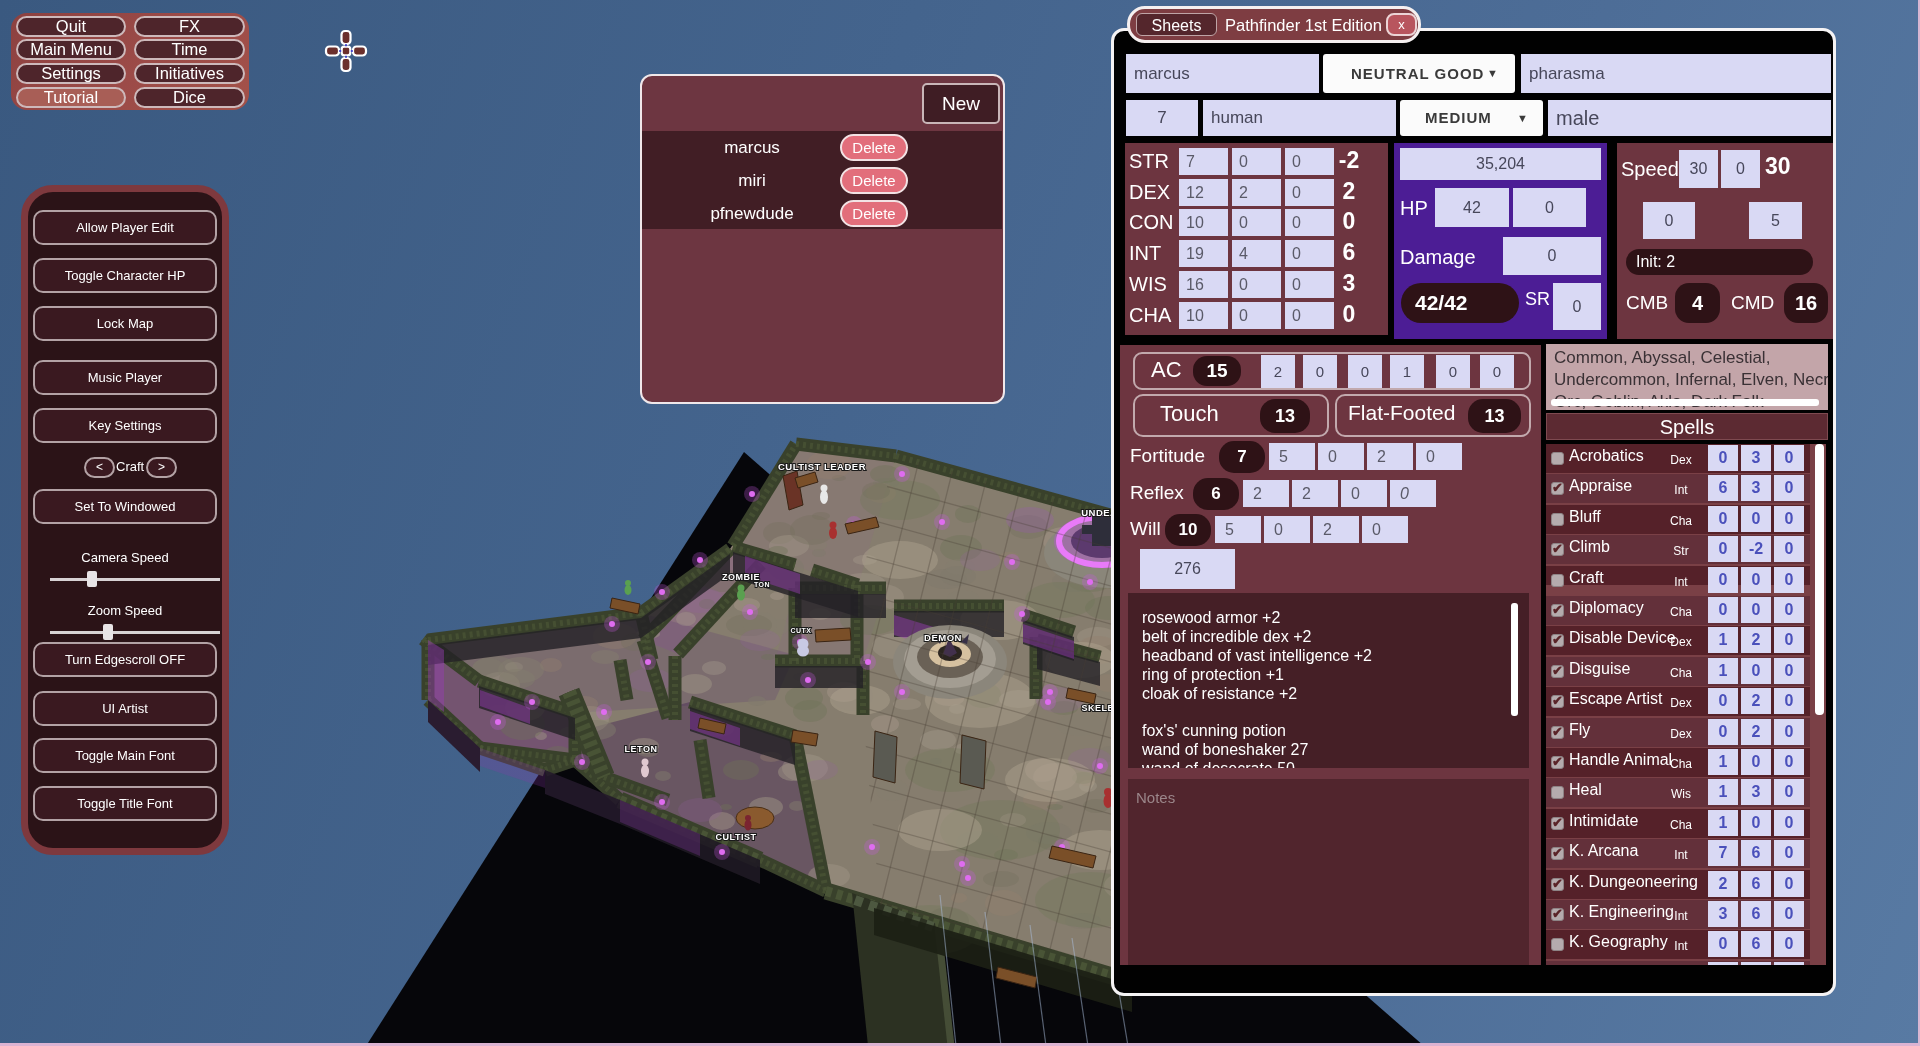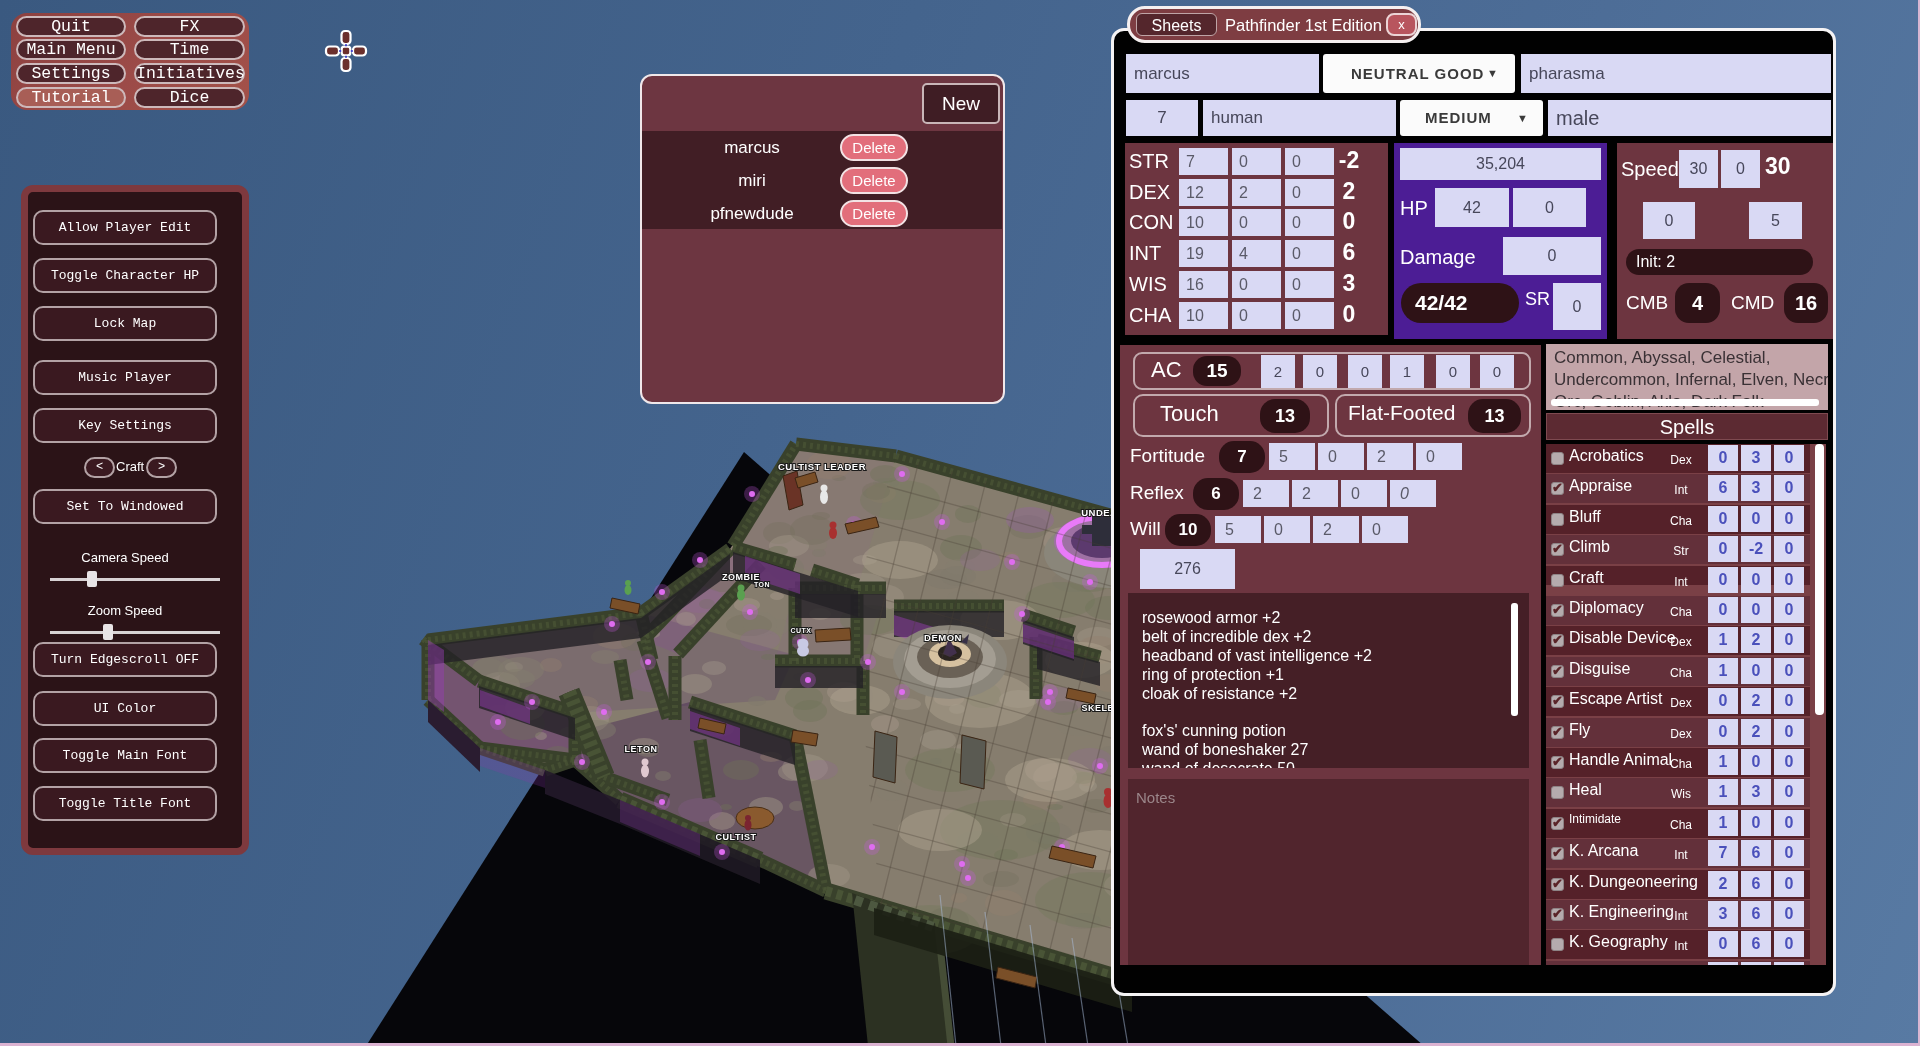--- a/index.html
+++ b/index.html
@@ -1,21 +1,21 @@
 <!DOCTYPE html>
 <html><head>
 <meta charset="utf-8">
 <style>
   * { margin:0; padding:0; box-sizing:border-box; }
   html,body { width:1920px; height:1046px; overflow:hidden; }
   body { font-family:"Liberation Sans", sans-serif;
          background:linear-gradient(110deg,#3a5980 0%,#44648d 40%,#4d6d97 70%,#587aa3 100%); position:relative; }
   .abs { position:absolute; }
   .btn { position:absolute; background:#4e252b; border:2px solid #cdb9bb; border-radius:12px;
-         color:#fff; text-align:center;font-family:Liberation Mono, monospace; }
+         color:#fff; text-align:center; }
 </style>
 </head>
 <body>
 <svg width="1920" height="1046" viewBox="0 0 1920 1046" style="position:absolute;left:0;top:0;z-index:1">
     <polygon points="744,452 1424,1046 366,1046" fill="#06060a"></polygon>
 <polygon points="796,444 896,456 1132,520 1132,978 880,905 826,891 760,860 620,800 575,760 545,770 480,748 428,700 428,640 641,613 730,549" fill="#867d6e"></polygon>
 <polygon points="733,547 796,444 896,456 858,586" fill="rgba(145,85,160,0.10)"></polygon>
 <polygon points="730,549 761,564 678,654 643,640" fill="rgba(150,70,170,0.25)"></polygon>
 <polygon points="641,613 795,655 775,700 575,713 479,681 428,645" fill="rgba(90,60,110,0.25)"></polygon>
 <polygon points="795,588 886,588 863,661 775,661" fill="rgba(140,80,160,0.12)"></polygon>
@@ -466,39 +466,39 @@
   <div class="btn" style="left:5px;top:2.5px;width:110px;height:21px;font-size:16.5px;line-height:17.5px;border-radius:11px">Quit</div>
   <div class="btn" style="left:5px;top:25.5px;width:110px;height:21px;font-size:16.5px;line-height:17.5px;border-radius:11px">Main Menu</div>
   <div class="btn" style="left:5px;top:50px;width:110px;height:21px;font-size:16.5px;line-height:17.5px;border-radius:11px">Settings</div>
   <div class="btn" style="left:5px;top:73.5px;width:110px;height:21px;font-size:16.5px;line-height:17.5px;border-radius:11px;background:#a85e56">Tutorial</div>
   <div class="btn" style="left:123px;top:2.5px;width:111px;height:21px;font-size:16.5px;line-height:17.5px;border-radius:11px">FX</div>
   <div class="btn" style="left:123px;top:25.5px;width:111px;height:21px;font-size:16.5px;line-height:17.5px;border-radius:11px">Time</div>
   <div class="btn" style="left:123px;top:50px;width:111px;height:21px;font-size:16.5px;line-height:17.5px;border-radius:11px">Initiatives</div>
   <div class="btn" style="left:123px;top:73.5px;width:111px;height:21px;font-size:16.5px;line-height:17.5px;border-radius:11px">Dice</div>
 </div>
 
-<div class="abs" style="left:21px;top:185px;width:228px;height:670px;border-radius:12px;
+<div class="abs" style="left:21px;top:185px;width:208px;height:670px;border-radius:32px;
      background:#2b1317;border:7px solid #7e393e;z-index:10;color:#fff">
   <div class="btn lbtn" style="top:18px">Allow Player Edit</div>
   <div class="btn lbtn" style="top:66px">Toggle Character HP</div>
   <div class="btn lbtn" style="top:114px">Lock Map</div>
   <div class="btn lbtn" style="top:168px">Music Player</div>
   <div class="btn lbtn" style="top:216px">Key Settings</div>
   <div class="btn" style="left:56px;top:265px;width:31px;height:21px;background:#3a1920;border-color:#b3a2a5;font-size:12px;line-height:17px;border-radius:11px">&lt;</div>
   <div class="abs" style="left:88px;top:267px;width:28px;text-align:center;font-size:13px">Craft</div>
   <div class="btn" style="left:118px;top:265px;width:31px;height:21px;background:#3a1920;border-color:#b3a2a5;font-size:12px;line-height:17px;border-radius:11px">&gt;</div>
   <div class="btn lbtn" style="top:297px">Set To Windowed</div>
   <div class="abs" style="left:0;top:358px;width:194px;text-align:center;font-size:13px">Camera Speed</div>
   <div class="abs" style="left:22px;top:386px;width:170px;height:3px;background:#d8d2d4"></div>
   <div class="abs" style="left:59px;top:379px;width:10px;height:16px;background:#e8e4e6;border-radius:2px"></div>
   <div class="abs" style="left:0;top:411px;width:194px;text-align:center;font-size:13px">Zoom Speed</div>
   <div class="abs" style="left:22px;top:439px;width:170px;height:3px;background:#d8d2d4"></div>
   <div class="abs" style="left:75px;top:432px;width:10px;height:16px;background:#e8e4e6;border-radius:2px"></div>
   <div class="btn lbtn" style="top:450px">Turn Edgescroll OFF</div>
-  <div class="btn lbtn" style="top:499px">UI Color</div>
+  <div class="btn lbtn" style="top:499px">UI Artist</div>
   <div class="btn lbtn" style="top:546px">Toggle Main Font</div>
   <div class="btn lbtn" style="top:594px">Toggle Title Font</div>
 </div>
 <style>
  .lbtn { left:5px; width:184px; height:35px; background:#3a1920; border-color:#b3a2a5;
          font-size:13px; line-height:31px; border-radius:10px; }
 </style>
 
 <div class="abs" style="left:640px;top:74px;width:365px;height:330px;background:#6d3641;
      border:2.5px solid #f0e8ea;border-radius:12px;z-index:10">
@@ -744,21 +744,21 @@
 <div class="abs" style="left:23px;top:3px;width:140px;font-size:16px;white-space:nowrap;overflow:hidden">Heal</div>
 <div class="abs" style="left:105px;top:9px;width:60px;text-align:center;font-size:12px">Wis</div>
 <div class="abs" style="left:162px;top:1px;width:30px;height:26px;background:#d9d9f4;color:#4a50bb;font-size:16px;font-weight:bold;line-height:26px;text-align:center">1</div>
 <div class="abs" style="left:195px;top:1px;width:30px;height:26px;background:#d9d9f4;color:#4a50bb;font-size:16px;font-weight:bold;line-height:26px;text-align:center">3</div>
 <div class="abs" style="left:228px;top:1px;width:30px;height:26px;background:#d9d9f4;color:#4a50bb;font-size:16px;font-weight:bold;line-height:26px;text-align:center">0</div>
 </div>
 <div class="abs" style="left:0;top:365px;width:264px;height:29px;background:#552129">
 <div class="abs" style="left:5px;top:8px;width:13px;height:13px;background:#b5abad;border-radius:3px;border:1px solid #8d8385">
           <span style="position:absolute;left:0px;top:-3px;font-size:13px;font-weight:bold;color:#5a2428">✔</span>
         </div>
-<div class="abs" style="left:23px;top:3px;width:140px;font-size:12px;white-space:nowrap;overflow:hidden">Intimidate</div>
+<div class="abs" style="left:23px;top:3px;width:140px;font-size:16px;white-space:nowrap;overflow:hidden">Intimidate</div>
 <div class="abs" style="left:105px;top:9px;width:60px;text-align:center;font-size:12px">Cha</div>
 <div class="abs" style="left:162px;top:1px;width:30px;height:26px;background:#d9d9f4;color:#4a50bb;font-size:16px;font-weight:bold;line-height:26px;text-align:center">1</div>
 <div class="abs" style="left:195px;top:1px;width:30px;height:26px;background:#d9d9f4;color:#4a50bb;font-size:16px;font-weight:bold;line-height:26px;text-align:center">0</div>
 <div class="abs" style="left:228px;top:1px;width:30px;height:26px;background:#d9d9f4;color:#4a50bb;font-size:16px;font-weight:bold;line-height:26px;text-align:center">0</div>
 </div>
 <div class="abs" style="left:0;top:395px;width:264px;height:29px;background:#63303a">
 <div class="abs" style="left:5px;top:8px;width:13px;height:13px;background:#b5abad;border-radius:3px;border:1px solid #8d8385">
           <span style="position:absolute;left:0px;top:-3px;font-size:13px;font-weight:bold;color:#5a2428">✔</span>
         </div>
 <div class="abs" style="left:23px;top:3px;width:140px;font-size:16px;white-space:nowrap;overflow:hidden">K. Arcana</div>

